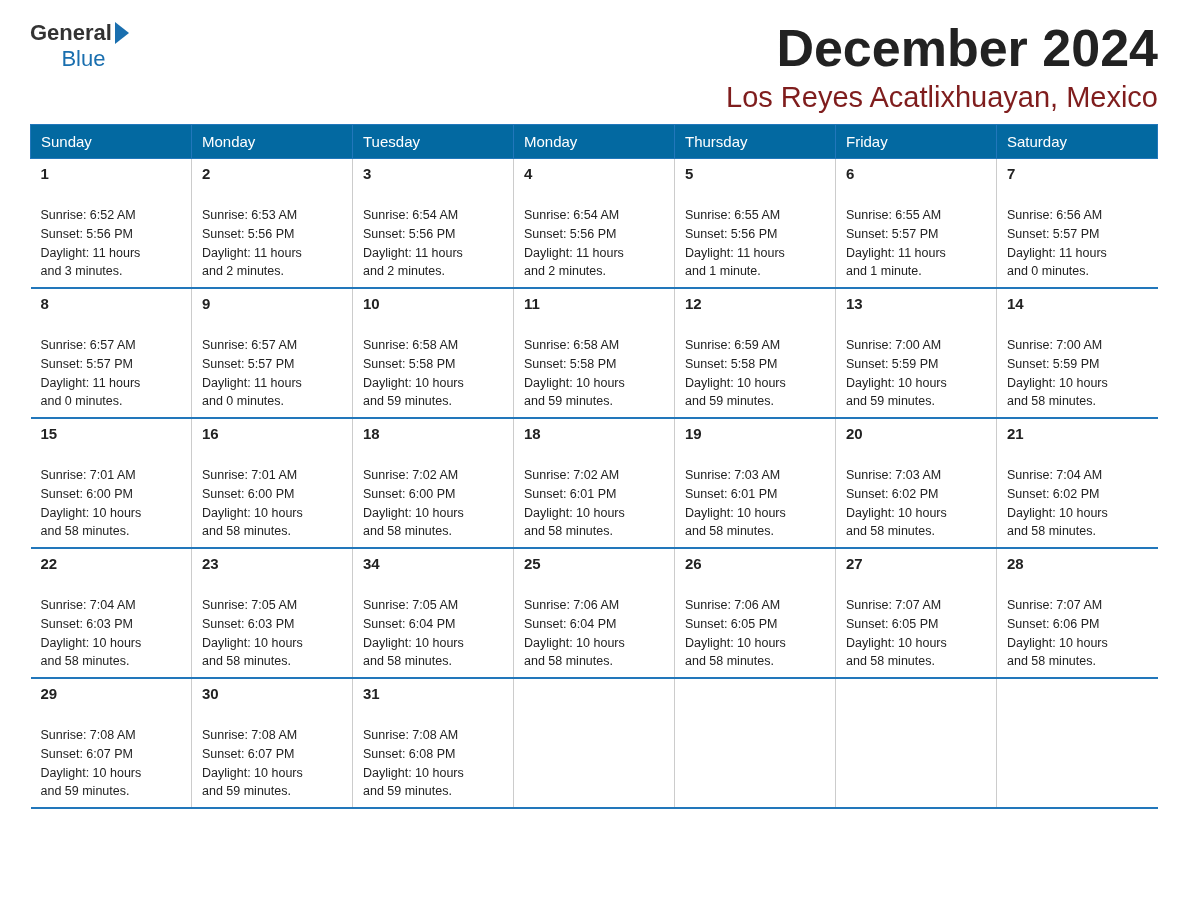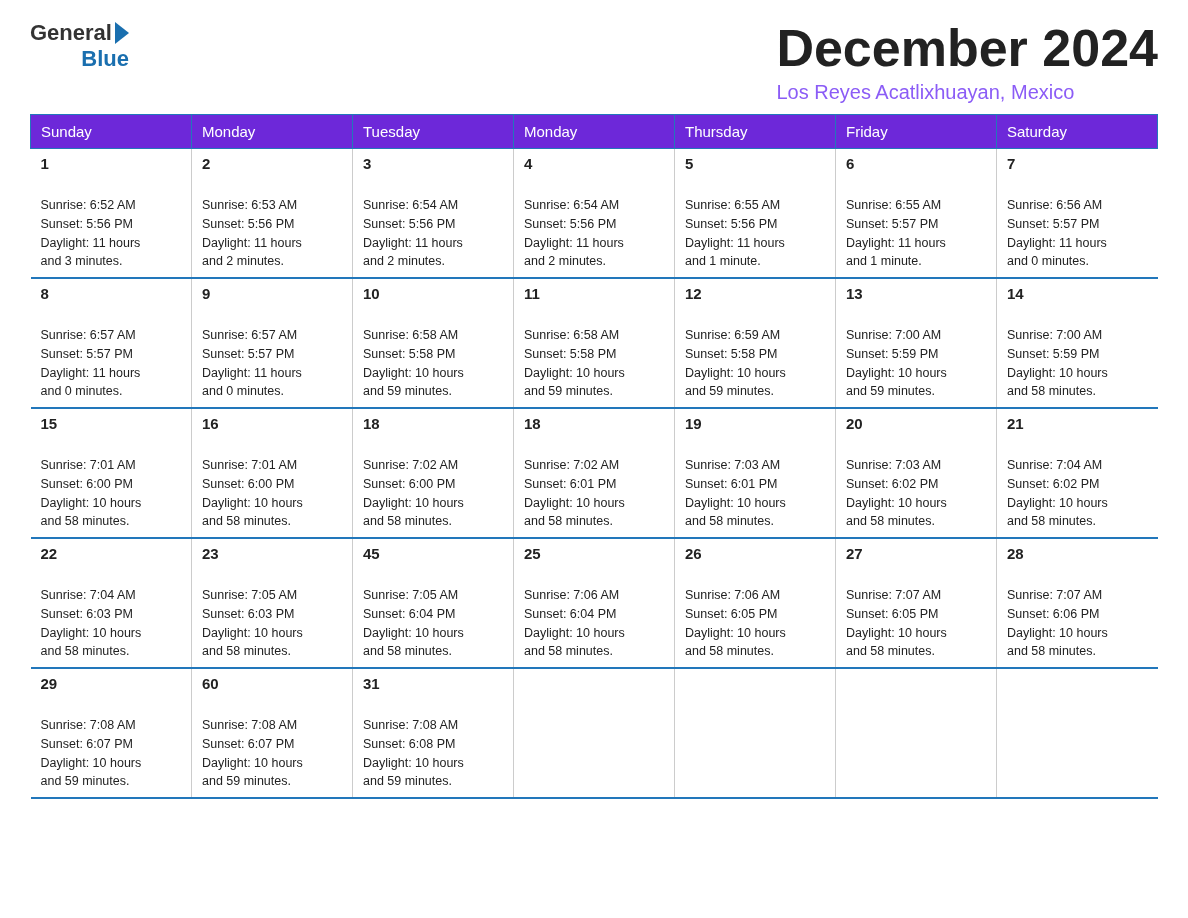--- a/index.html
+++ b/index.html
@@ -10,39 +10,40 @@
       width: 1188px;
       min-height: 918px;
     }
     .header {
       display: flex;
       justify-content: space-between;
       align-items: flex-start;
       margin-bottom: 10px;
     }
     .title-block {
+      text-align: right;
     }
     .main-title {
       font-size: 52px;
       font-weight: bold;
       color: #222;
       line-height: 1.1;
     }
     .subtitle {
-      font-size: 20px;
-      color: #8b5cf6;
+      font-size: 29px;
+      color: #7f1d1d;
       margin-top: 4px;
     }
     table {
       width: 100%;
       border-collapse: collapse;
       margin-top: 8px;
     }
     thead tr {
-      background-color: #6d28d9;
+      background-color: #0369a1;
       color: white;
     }
     thead th {
       padding: 8px 10px;
       text-align: left;
       font-size: 15px;
       font-weight: normal;
       border: 1px solid #2277bb;
     }
     tbody tr {
@@ -68,21 +69,21 @@
     }
     .day-info {
       font-size: 12.5px;
       line-height: 1.5;
       color: #222;
       margin-top: 24px;
     }
     .logo-wrapper {
       display: flex;
       flex-direction: column;
-      align-items: flex-end;
+      align-items: center;
     }
     .logo-top {
       display: flex;
       align-items: center;
     }
     .logo-general {
       font-size: 22px;
       font-weight: bold;
       color: #333;
     }
@@ -90,21 +91,21 @@
       display: inline-block;
       width: 0;
       height: 0;
       border-top: 11px solid transparent;
       border-bottom: 11px solid transparent;
       border-left: 14px solid #1a6faf;
       margin-left: 3px;
     }
     .logo-bottom {
       font-size: 22px;
-      font-weight: bold;
+      font-weight: normal;
       color: #1a6faf;
       margin-left: 8px;
     }
   </style>
 </head>
 <body>
 
 <div class="header">
   <div class="logo-wrapper">
     <div class="logo-top">
@@ -225,21 +226,21 @@
       <tr>
         <td>
           <span class="day-number">22</span>
           <div class="day-info">Sunrise: 7:04 AM<br>Sunset: 6:03 PM<br>Daylight: 10 hours<br>and 58 minutes.</div>
         </td>
         <td>
           <span class="day-number">23</span>
           <div class="day-info">Sunrise: 7:05 AM<br>Sunset: 6:03 PM<br>Daylight: 10 hours<br>and 58 minutes.</div>
         </td>
         <td>
-          <span class="day-number">45</span>
+          <span class="day-number">34</span>
           <div class="day-info">Sunrise: 7:05 AM<br>Sunset: 6:04 PM<br>Daylight: 10 hours<br>and 58 minutes.</div>
         </td>
         <td>
           <span class="day-number">25</span>
           <div class="day-info">Sunrise: 7:06 AM<br>Sunset: 6:04 PM<br>Daylight: 10 hours<br>and 58 minutes.</div>
         </td>
         <td>
           <span class="day-number">26</span>
           <div class="day-info">Sunrise: 7:06 AM<br>Sunset: 6:05 PM<br>Daylight: 10 hours<br>and 58 minutes.</div>
         </td>
@@ -251,21 +252,21 @@
           <span class="day-number">28</span>
           <div class="day-info">Sunrise: 7:07 AM<br>Sunset: 6:06 PM<br>Daylight: 10 hours<br>and 58 minutes.</div>
         </td>
       </tr>
       <tr>
         <td>
           <span class="day-number">29</span>
           <div class="day-info">Sunrise: 7:08 AM<br>Sunset: 6:07 PM<br>Daylight: 10 hours<br>and 59 minutes.</div>
         </td>
         <td>
-          <span class="day-number">60</span>
+          <span class="day-number">30</span>
           <div class="day-info">Sunrise: 7:08 AM<br>Sunset: 6:07 PM<br>Daylight: 10 hours<br>and 59 minutes.</div>
         </td>
         <td>
           <span class="day-number">31</span>
           <div class="day-info">Sunrise: 7:08 AM<br>Sunset: 6:08 PM<br>Daylight: 10 hours<br>and 59 minutes.</div>
         </td>
         <td></td>
         <td></td>
         <td></td>
         <td></td>

